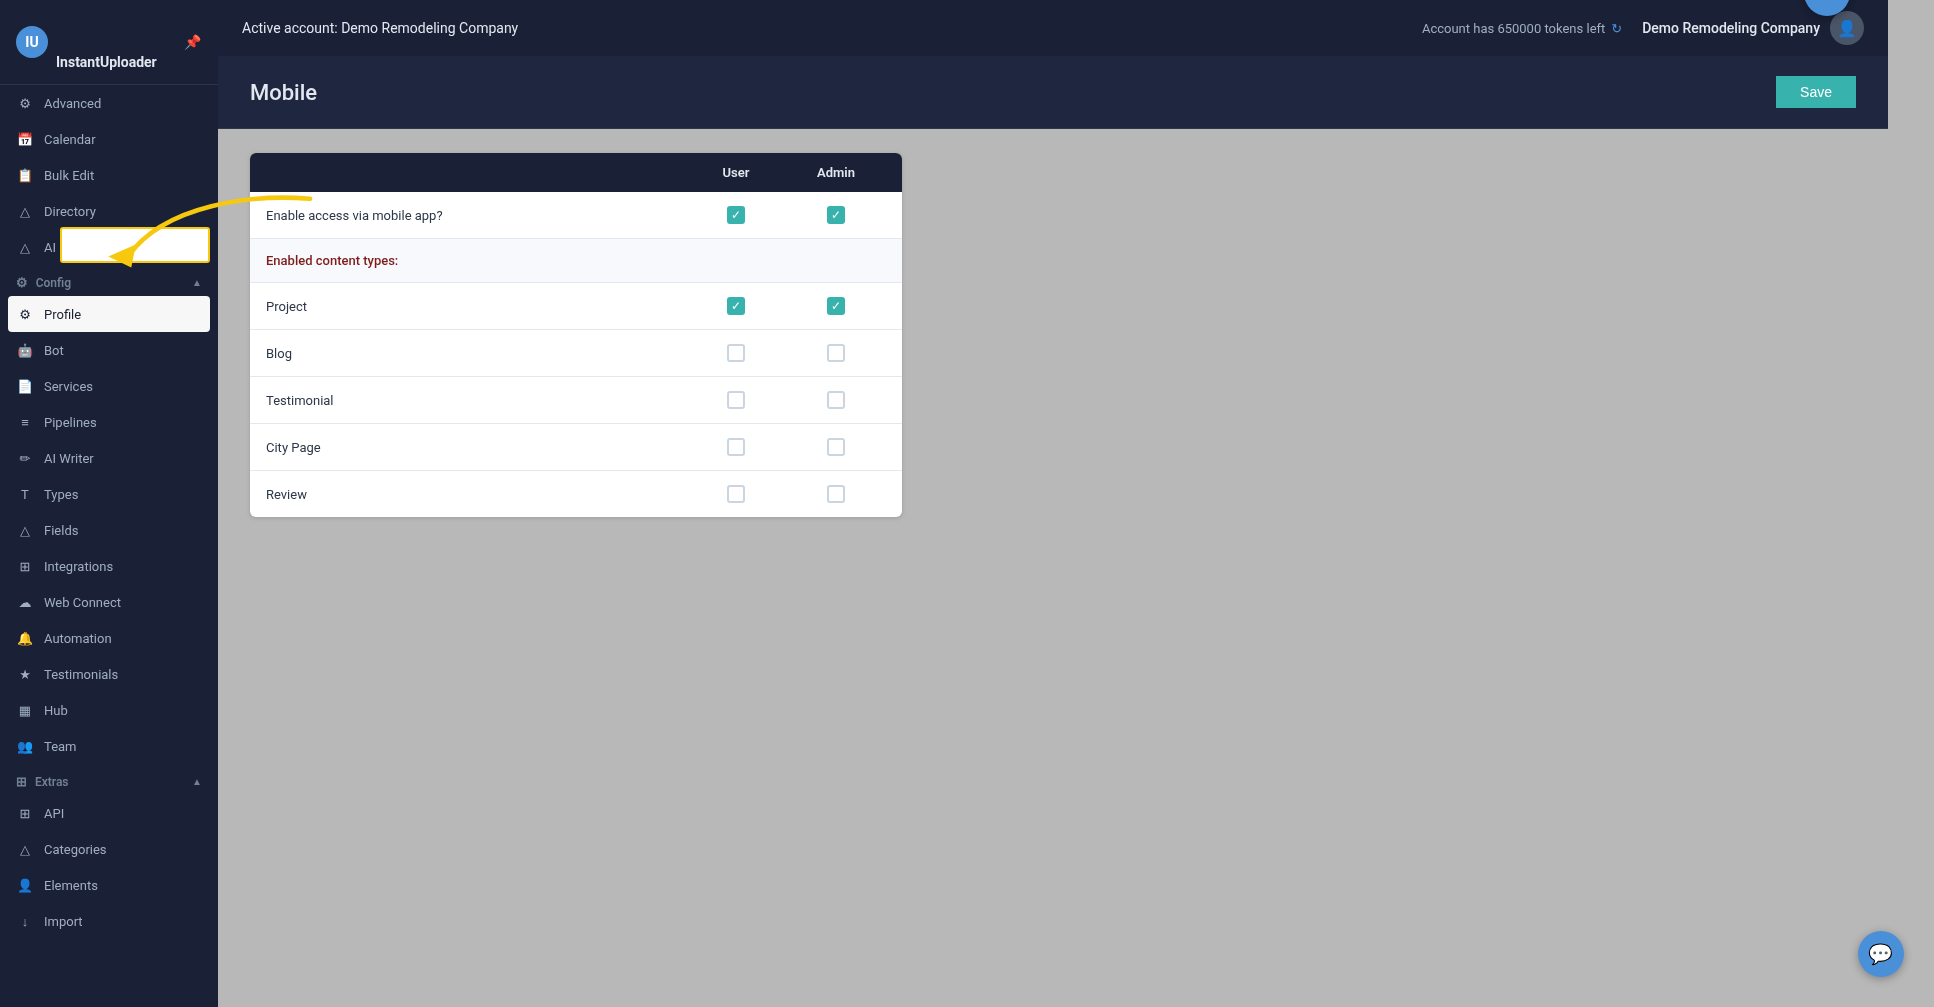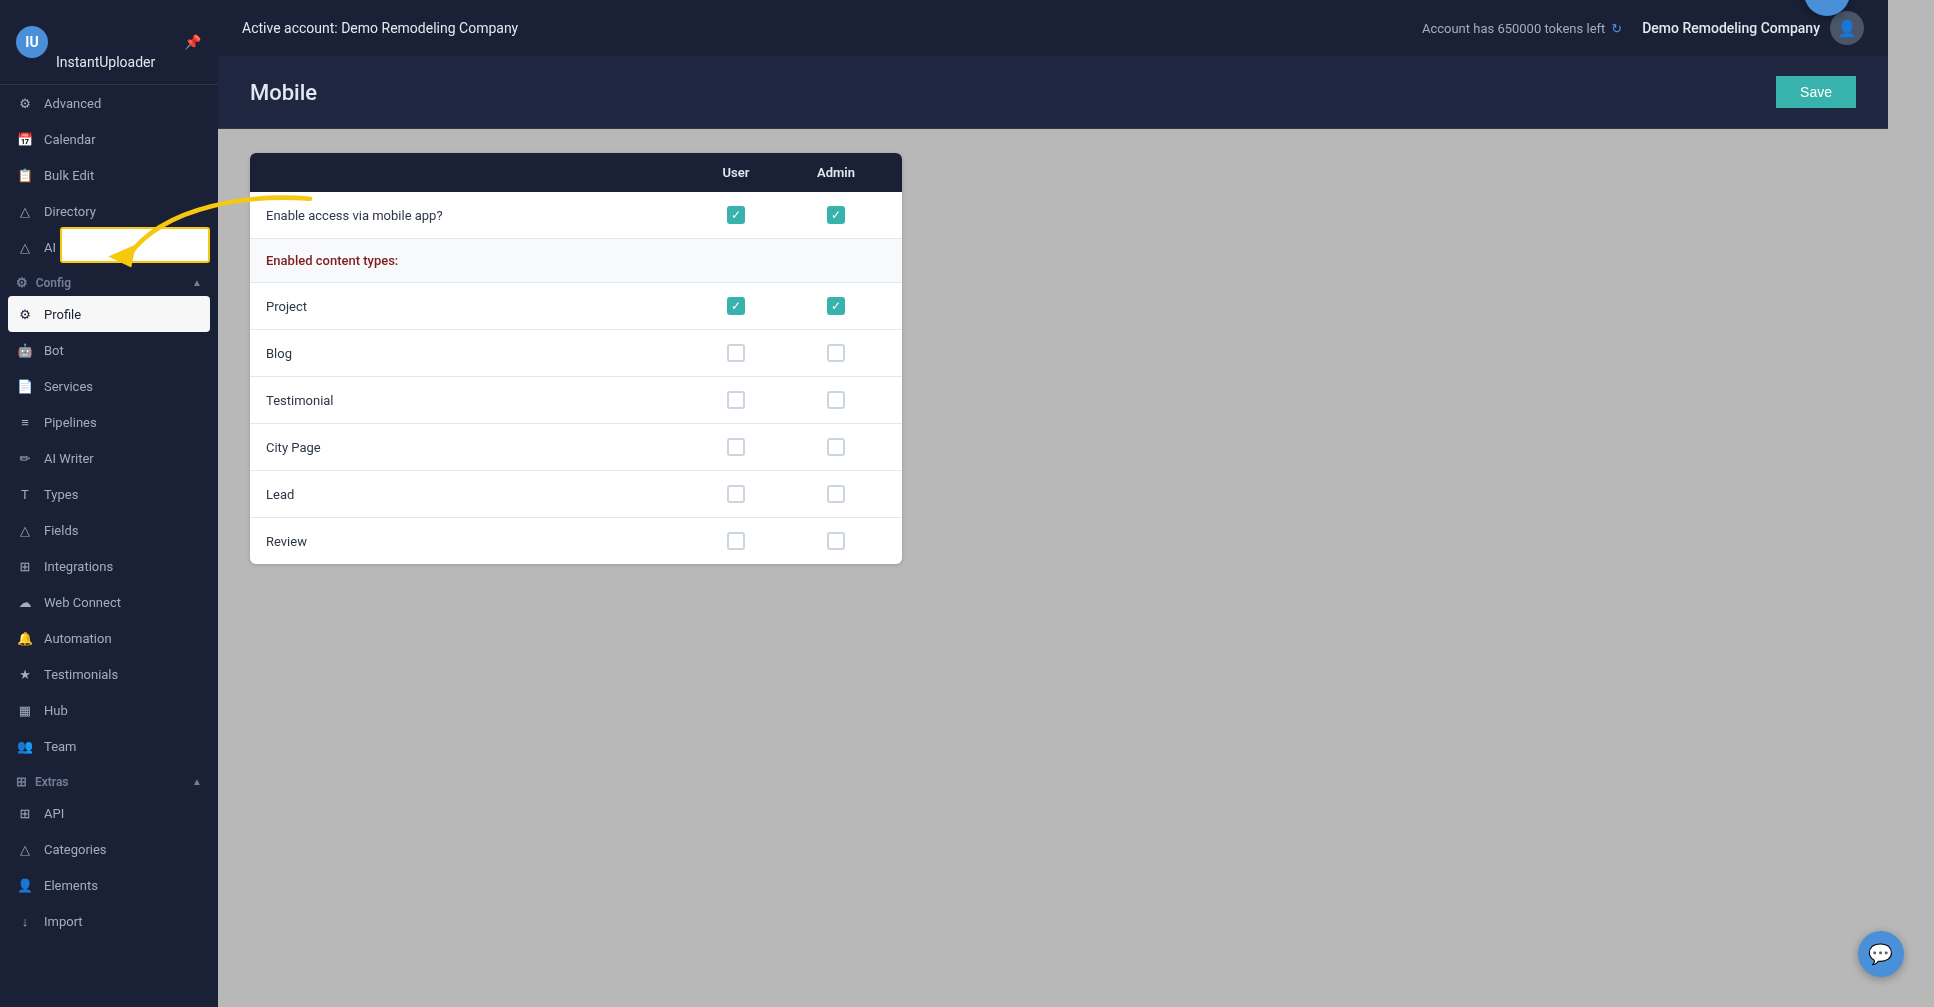--- a/index.html
+++ b/index.html
@@ -27,21 +27,21 @@
     #sidebar-header .logo-icon {
       width: 32px; height: 32px;
       background: #4a90d9;
       border-radius: 50%;
       display: flex; align-items: center; justify-content: center;
       color: white; font-weight: bold; font-size: 14px;
       margin-right: 8px;
     }
     #sidebar-header .app-name {
       color: #e2e8f0;
-      font-weight: 400;
+      font-weight: 700;
       font-size: 14px;
       margin-top: 40px;
     }
     #sidebar-header .pin-icon {
       margin-left: auto;
       color: #718096;
       font-size: 14px;
       cursor: pointer;
     }
 
@@ -488,29 +488,20 @@
       <div class="table-row">
         <span class="row-label">City Page</span>
         <div class="checkbox-cell">
           <div class="checkbox"></div>
         </div>
         <div class="checkbox-cell">
           <div class="checkbox"></div>
         </div>
       </div>
 
-      <div class="table-row">
-        <span class="row-label">Lead</span>
-        <div class="checkbox-cell">
-          <div class="checkbox"></div>
-        </div>
-        <div class="checkbox-cell">
-          <div class="checkbox"></div>
-        </div>
-      </div>
 
       <div class="table-row">
         <span class="row-label">Review</span>
         <div class="checkbox-cell">
           <div class="checkbox"></div>
         </div>
         <div class="checkbox-cell">
           <div class="checkbox"></div>
         </div>
       </div>

